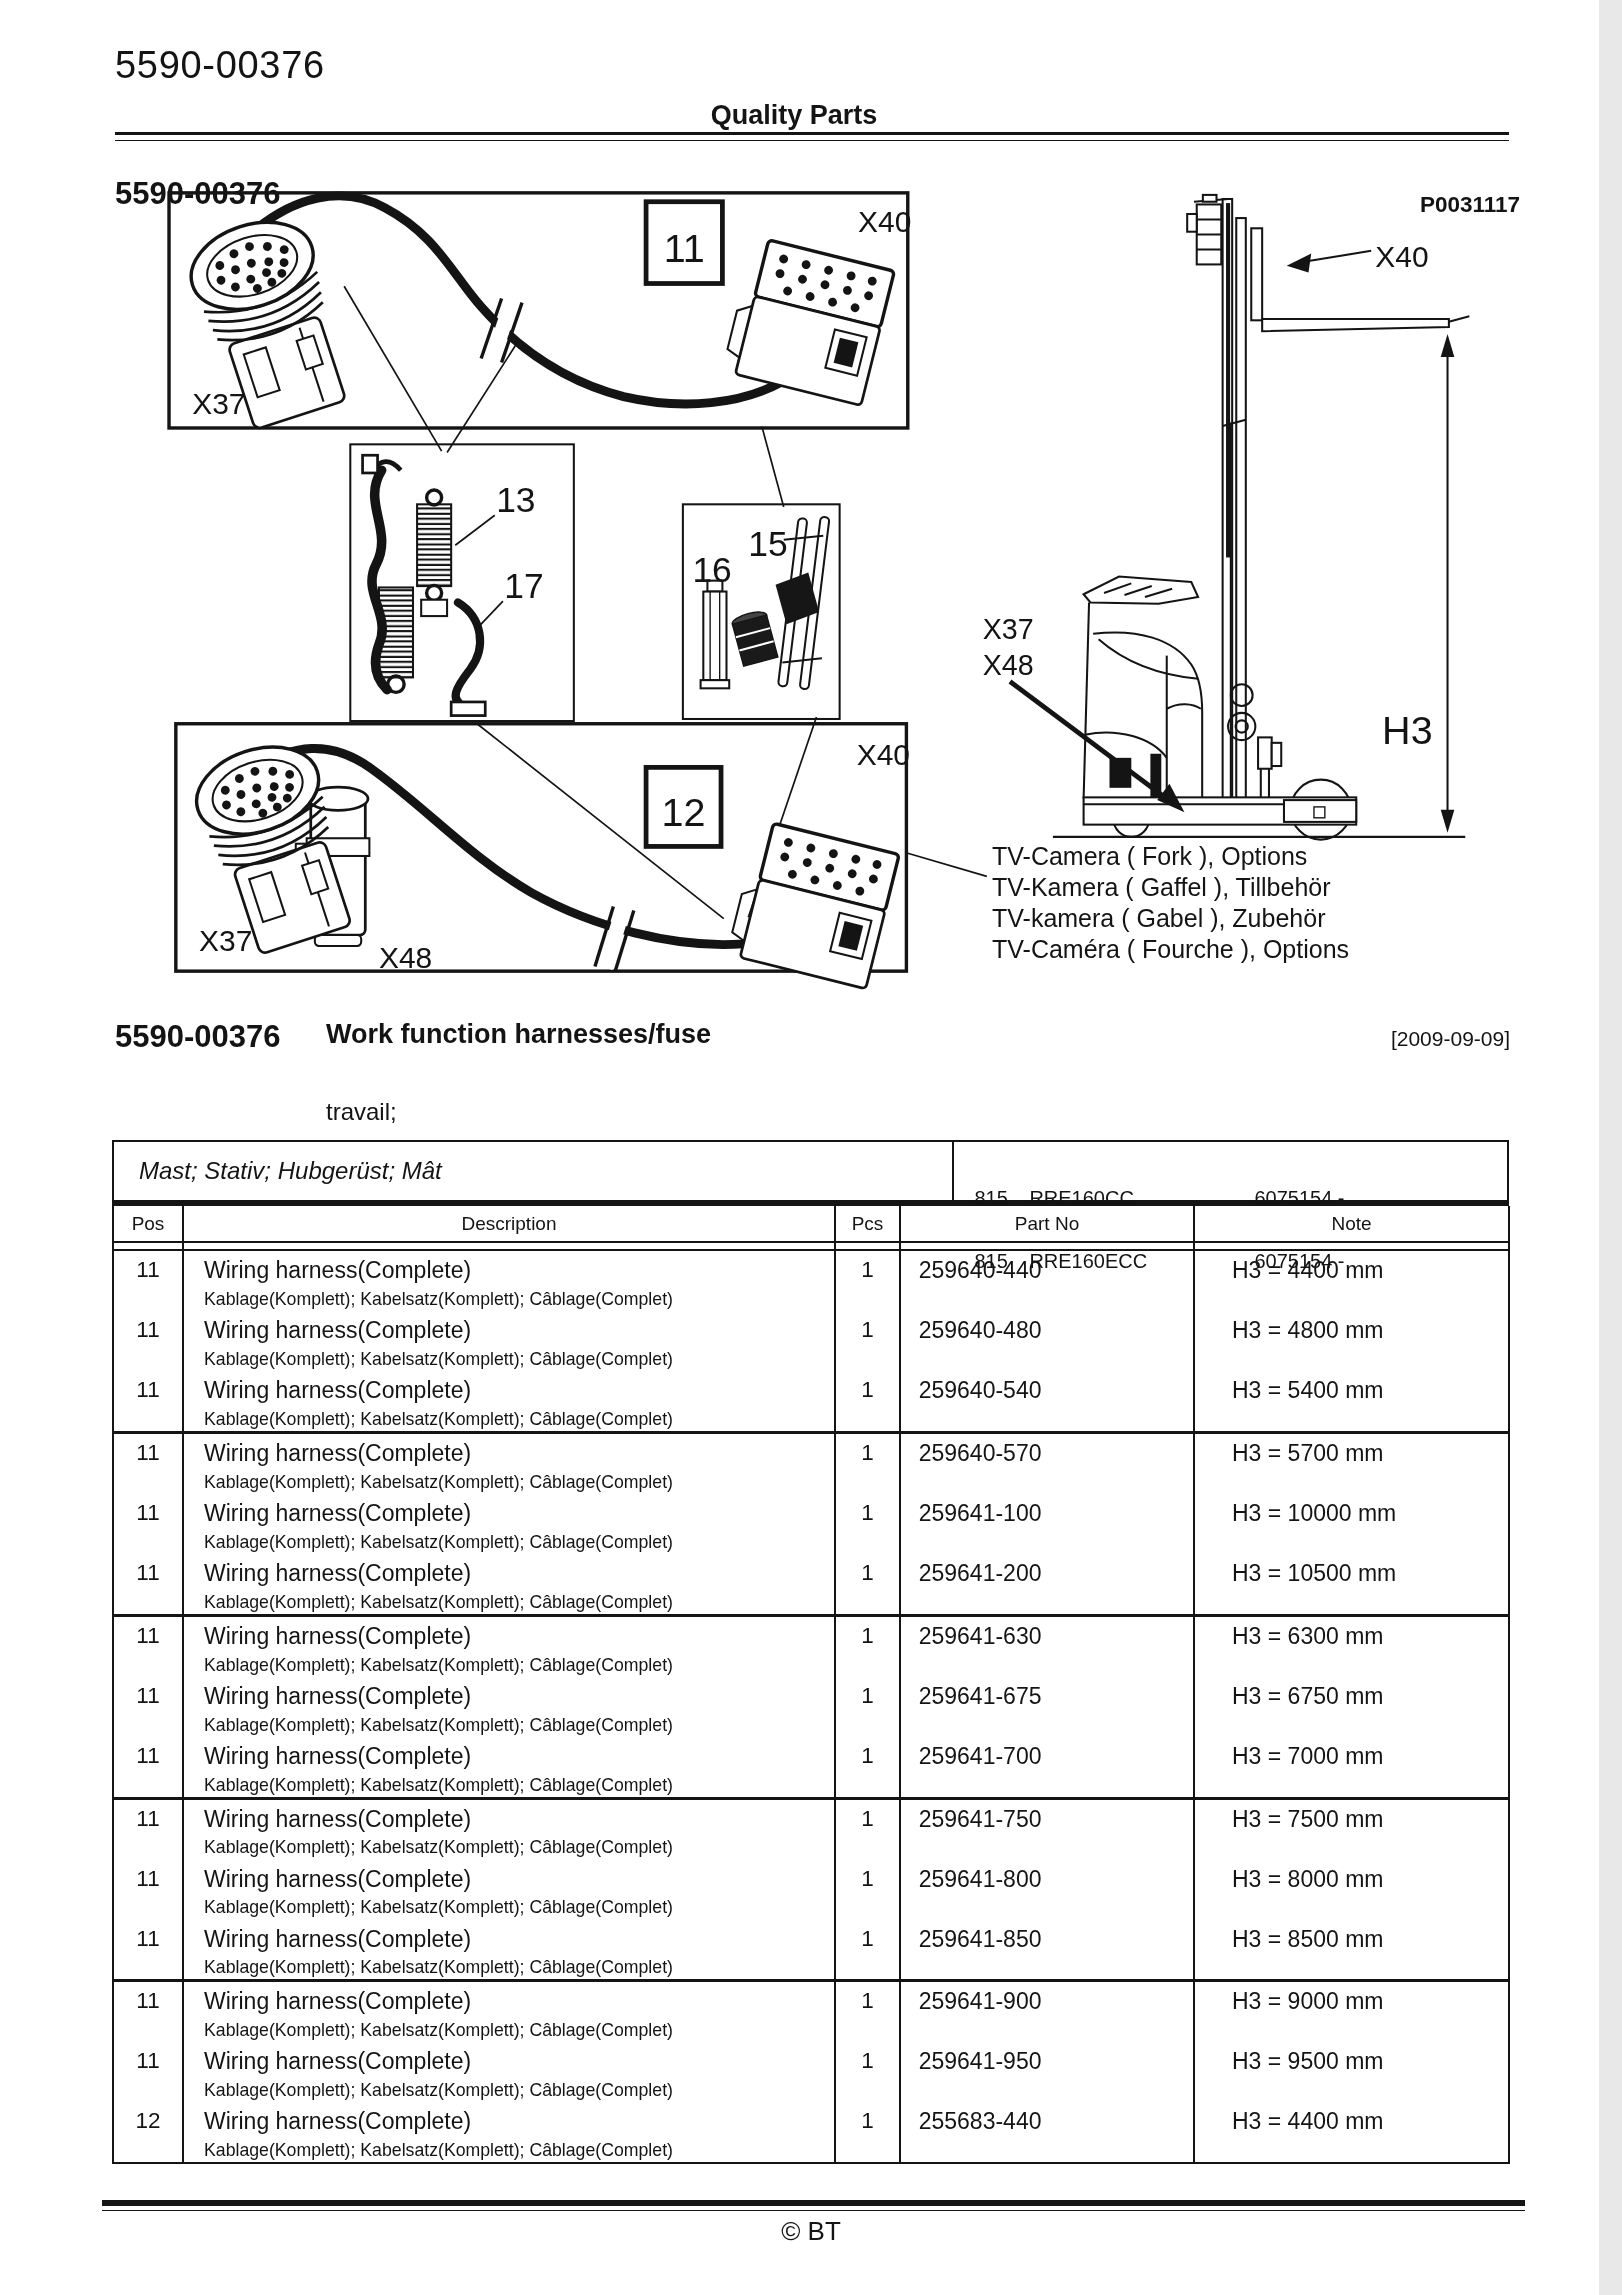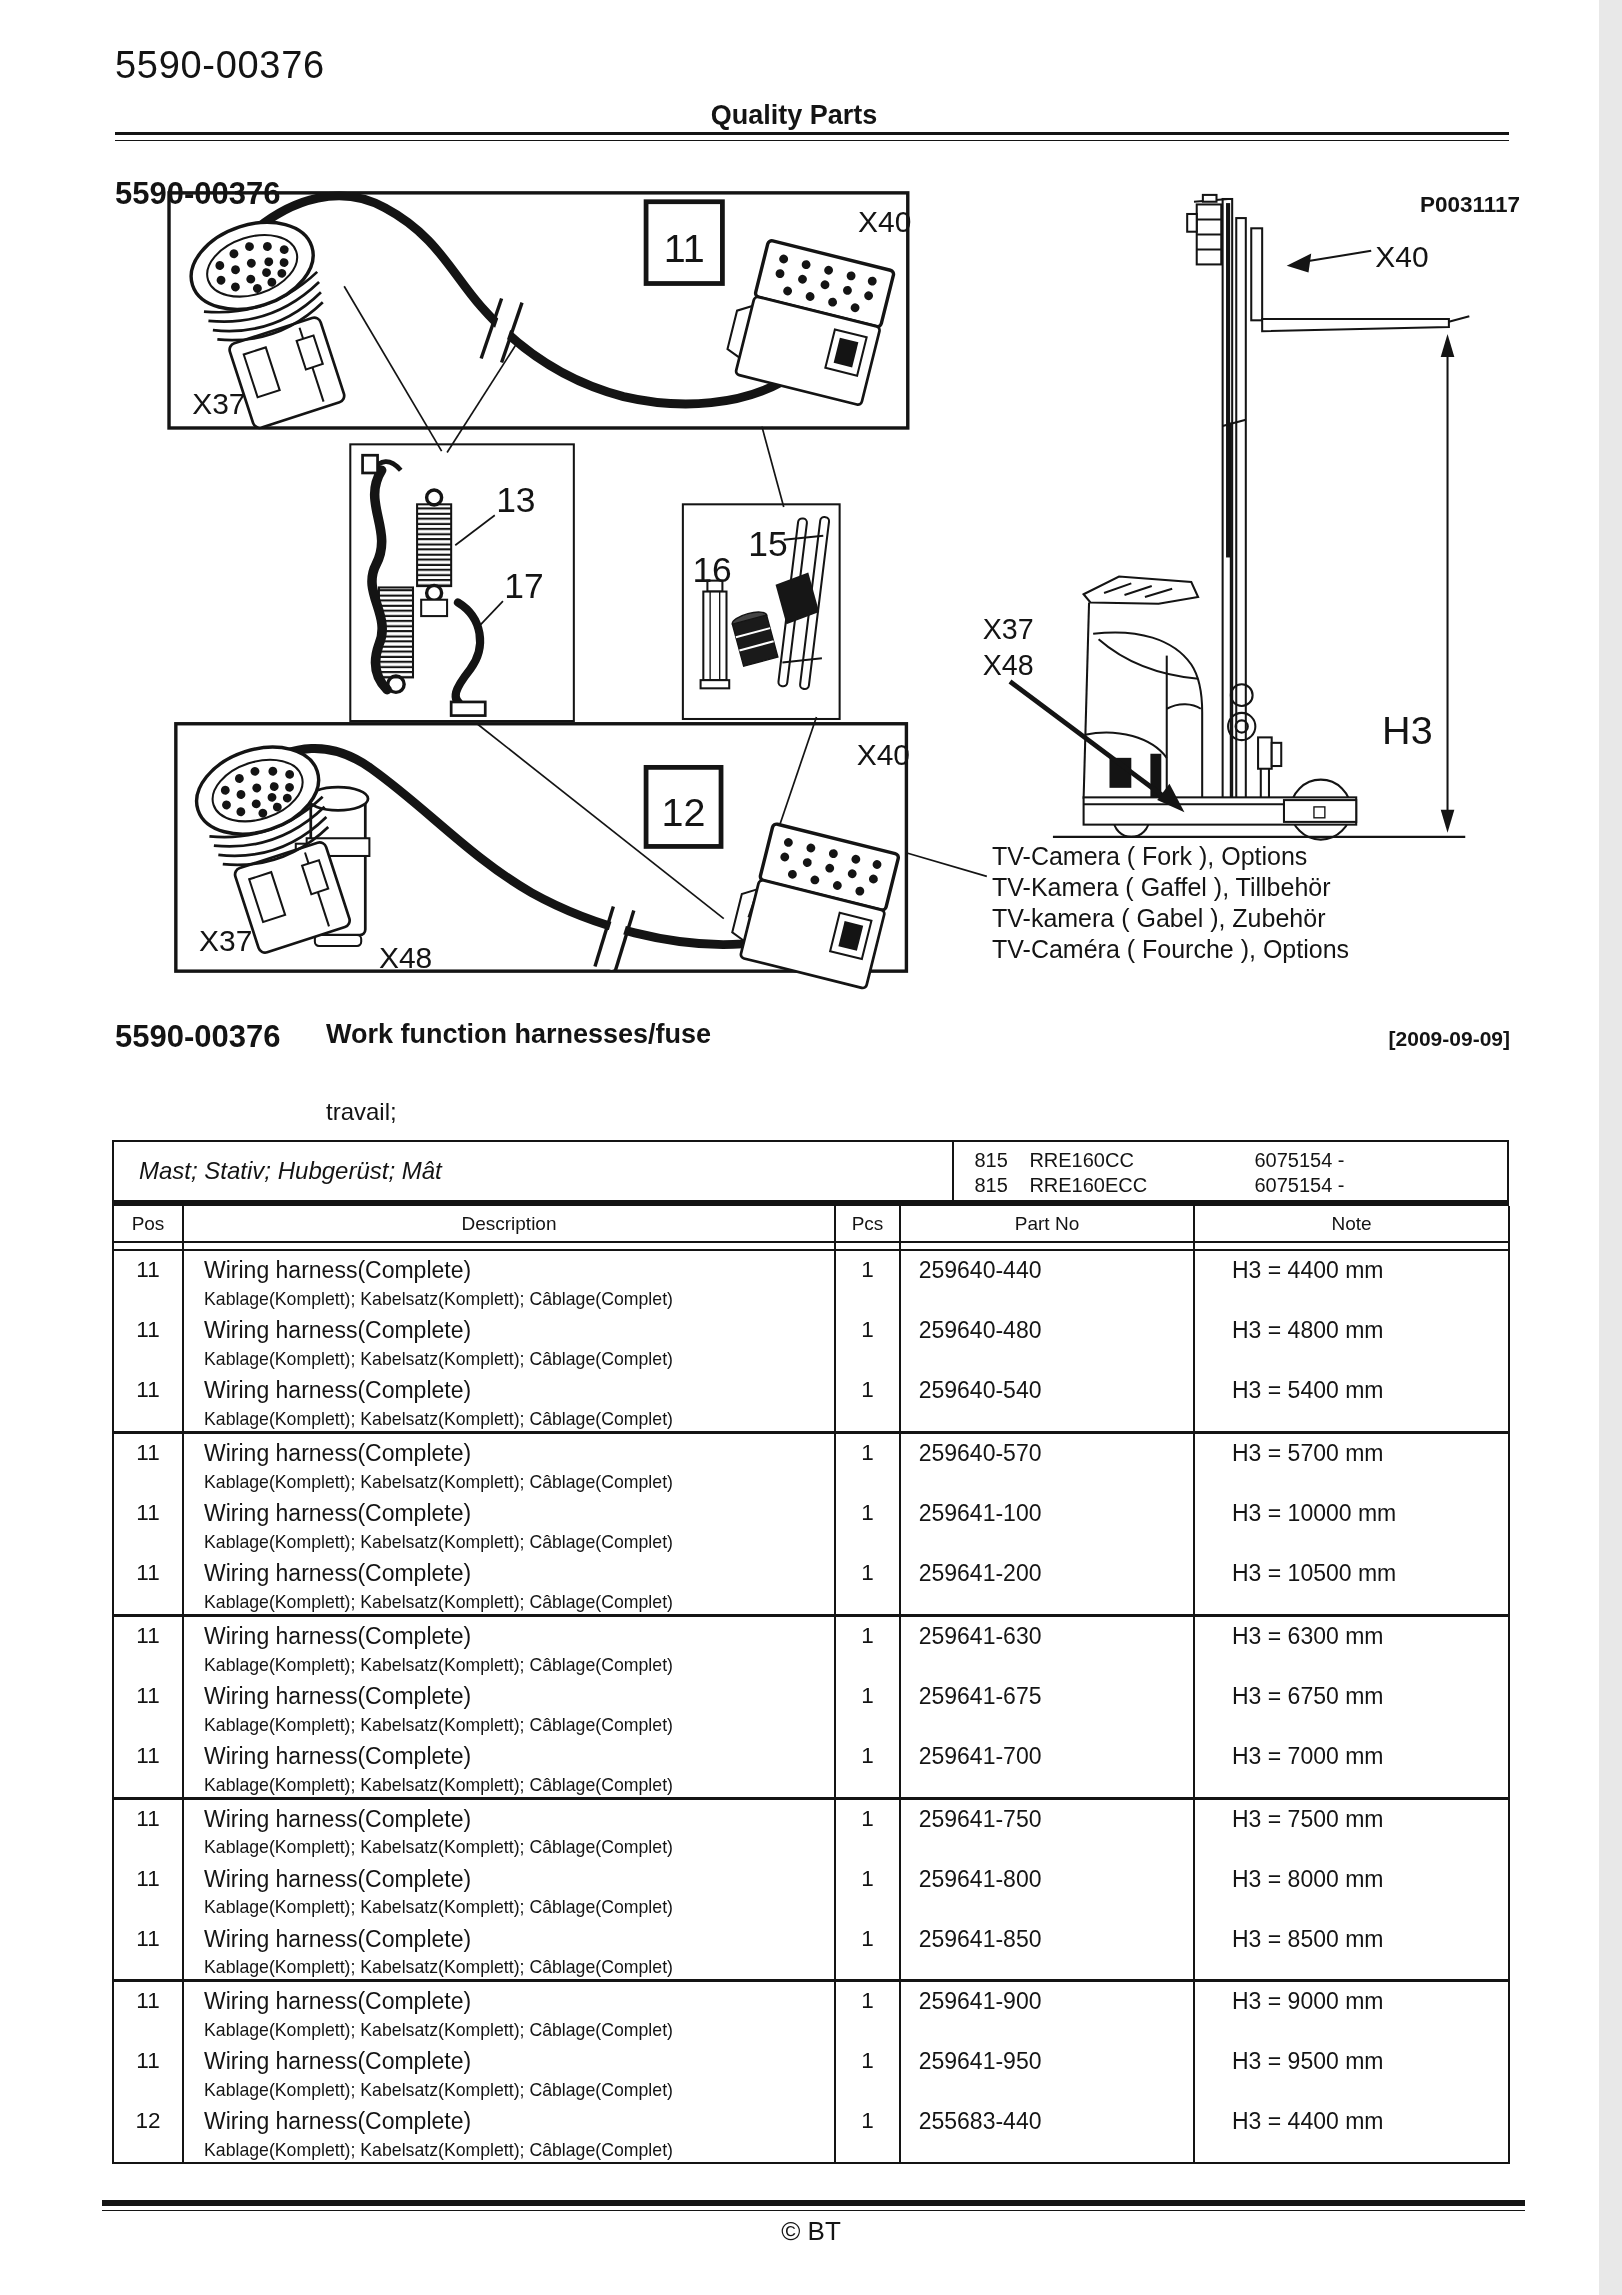--- a/index.html
+++ b/index.html
@@ -15,35 +15,35 @@
   .rule1b{left:115px; top:140px; width:1394px; height:1.4px; background:#141414;}
   .page-code{left:115px; top:176px; font-size:31px; font-weight:bold;}
   .plate-no{left:1227px; width:293px; top:192px; text-align:right; font-size:22.5px; font-weight:bold;}
   
   svg{display:block;}
   svg text{font-family:"Liberation Sans", sans-serif; fill:#141414;}
   .caption{left:992px; top:841px; font-size:25px; line-height:31px; white-space:nowrap;}
   
   .sec-code{left:115px; top:1019px; font-size:31px; font-weight:bold;}
   .sec-title{left:326px; top:1019px; font-size:27px; font-weight:bold;}
-  .sec-date{left:1227px; width:283px; top:1027px; text-align:right; font-size:21px; font-weight:bold;}
+  .sec-date{left:1227px; width:283px; top:1027px; text-align:right; font-size:21px; font-weight:normal;}
   .sec-sub{left:326px; top:1061px; font-size:24px; line-height:34px;}
   
   .variant{
     left:112px; top:1140px; width:1397px; height:66px; box-sizing:border-box;
     border:2.7px solid #141414; border-bottom-width:6.1px; display:flex;
   }
   .variant .vleft{
     width:840px; box-sizing:border-box; border-right:2px solid #141414;
     font-style:italic; font-size:24px; display:flex; align-items:center; padding-left:25px;
   }
   .variant .vright{flex:1; padding:6.1px 0 0 20.4px; font-size:20px;}
   .variant .vrow{line-height:25px; white-space:nowrap;}
   .variant .vcode{display:inline-block; width:55px;}
-  .variant .vname{display:inline-block; width:225px;}
+  .variant .vname{display:inline-block; width:225px;margin-top:38px;}
   
   .parts{left:112px; top:1206px; width:1397px;}
   table{border-collapse:collapse; width:1397px; table-layout:fixed;}
   col.w-pos{width:70px;} col.w-desc{width:652px;} col.w-pcs{width:65px;}
   col.w-part{width:294px;} col.w-note{width:315px;}
   th,td{border-left:2px solid #141414; border-right:2px solid #141414; box-sizing:border-box;}
   thead th{
     height:36px; font-weight:normal; font-size:19px; text-align:center;
     border-bottom:2px solid #141414;
   }

